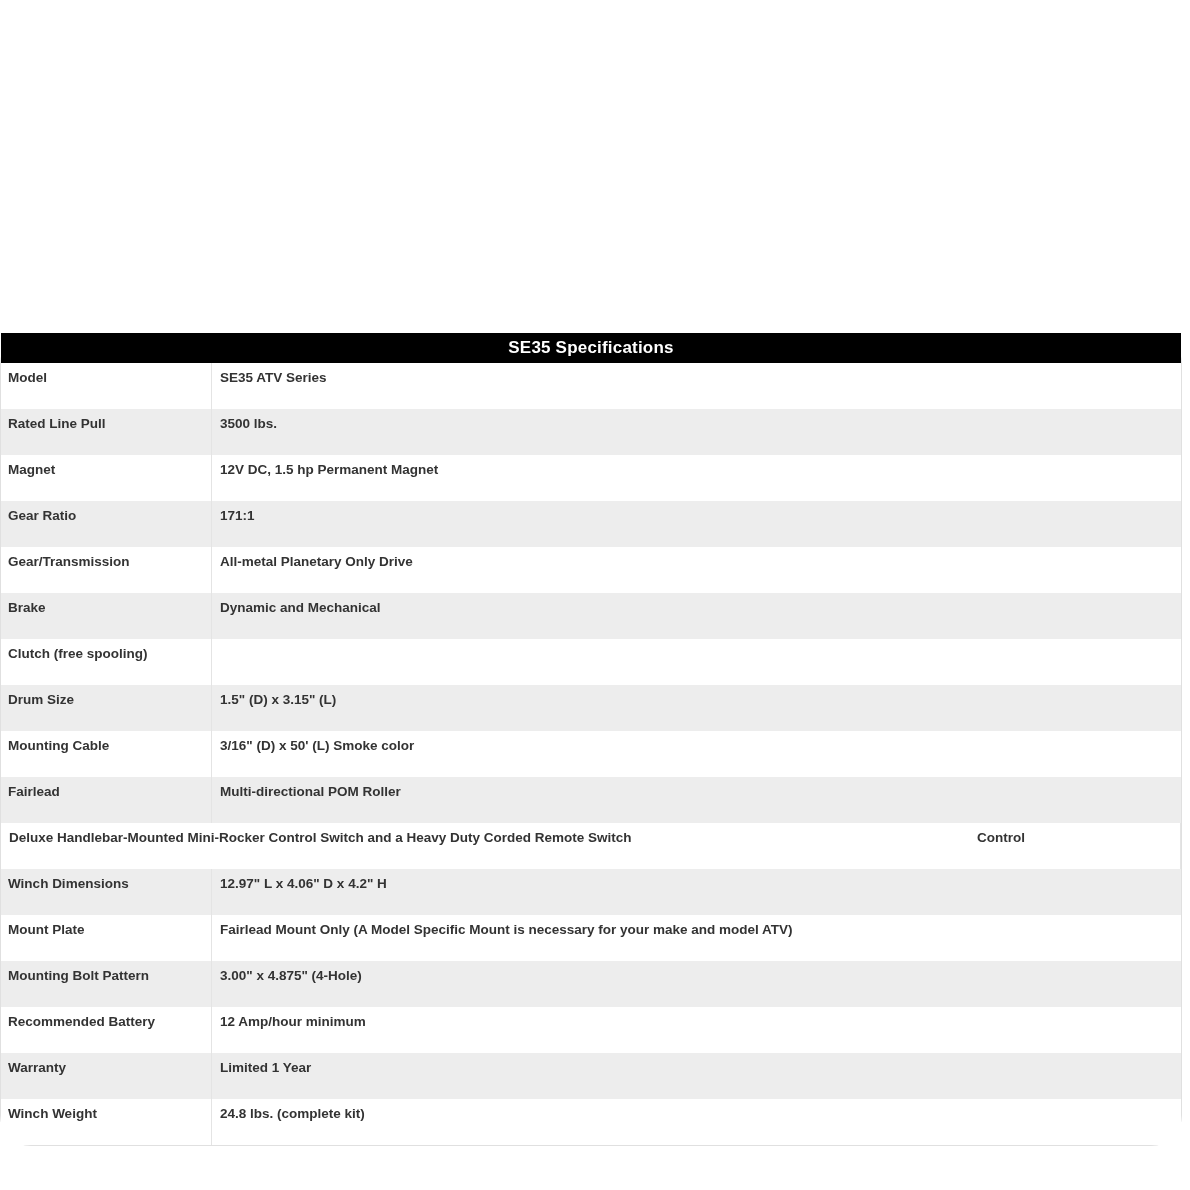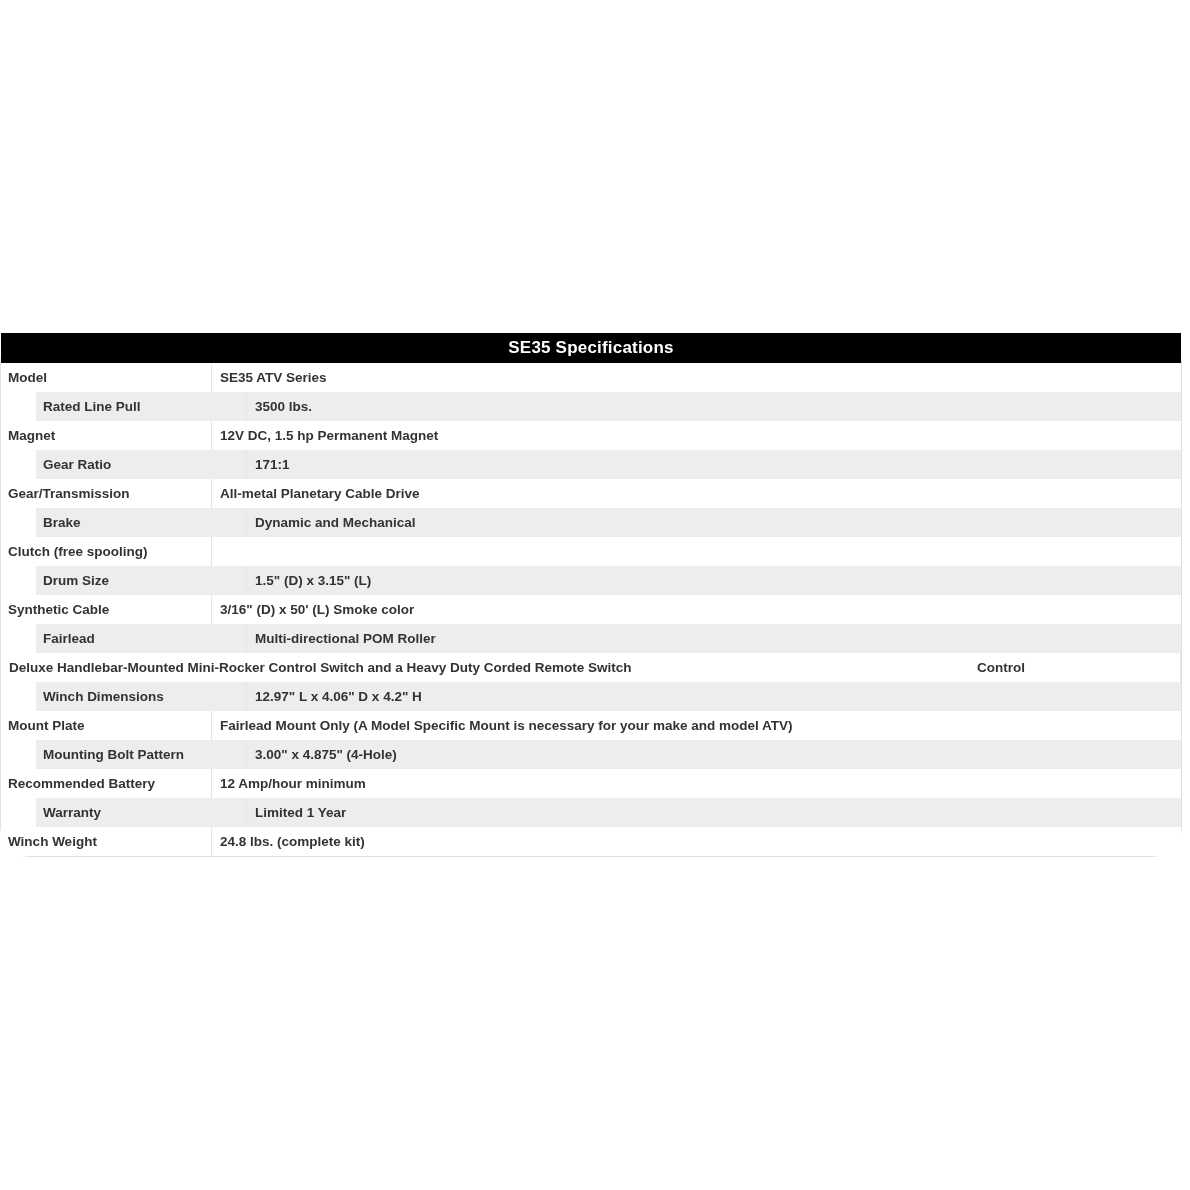--- a/index.html
+++ b/index.html
@@ -41,27 +41,26 @@
     line-height: 30px;
     background: var(--header-bg);
     color: var(--header-text);
     font-size: 17px;
     font-weight: bold;
     text-align: center;
     letter-spacing: 0.2px;
   }
   .spec-row {
     display: flex;
-    height: 29px;
+    height: 46px;
     line-height: 29px;
     background: #ffffff;
   }
   .spec-row.alt {
     background: var(--stripe);
-    margin-left: 35px;
   }
   .spec-cell {
     font-size: 13.5px;
     font-weight: bold;
     color: var(--text);
     white-space: nowrap;
     overflow: hidden;
   }
   .spec-cell.label {
     width: 211px;
@@ -92,35 +91,35 @@
         <div class="spec-row">
           <div class="spec-cell label">Magnet</div>
           <div class="spec-cell value">12V DC, 1.5 hp Permanent Magnet</div>
         </div>
         <div class="spec-row alt">
           <div class="spec-cell label">Gear Ratio</div>
           <div class="spec-cell value">171:1</div>
         </div>
         <div class="spec-row">
           <div class="spec-cell label">Gear/Transmission</div>
-          <div class="spec-cell value">All-metal Planetary Cable Drive</div>
+          <div class="spec-cell value">All-metal Planetary Only Drive</div>
         </div>
         <div class="spec-row alt">
           <div class="spec-cell label">Brake</div>
           <div class="spec-cell value">Dynamic and Mechanical</div>
         </div>
         <div class="spec-row">
           <div class="spec-cell label">Clutch (free spooling)</div>
         </div>
         <div class="spec-row alt">
           <div class="spec-cell label">Drum Size</div>
           <div class="spec-cell value">1.5" (D) x 3.15" (L)</div>
         </div>
         <div class="spec-row">
-          <div class="spec-cell label">Synthetic Cable</div>
+          <div class="spec-cell label">Mounting Cable</div>
           <div class="spec-cell value">3/16" (D) x 50' (L) Smoke color</div>
         </div>
         <div class="spec-row alt">
           <div class="spec-cell label">Fairlead</div>
           <div class="spec-cell value">Multi-directional POM Roller</div>
         </div>
         <div class="spec-row">
           <div class="spec-cell value">Deluxe Handlebar-Mounted Mini-Rocker Control Switch and a Heavy Duty Corded Remote Switch</div>
           <div class="spec-cell label">Control</div>
         </div>

